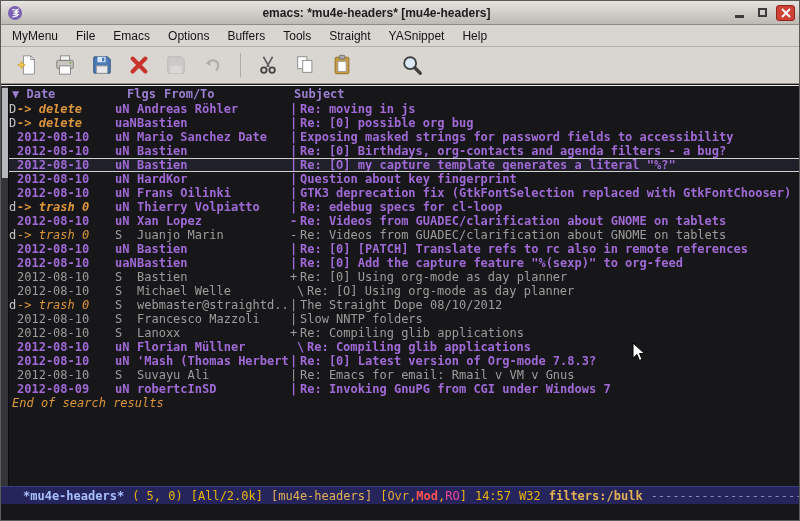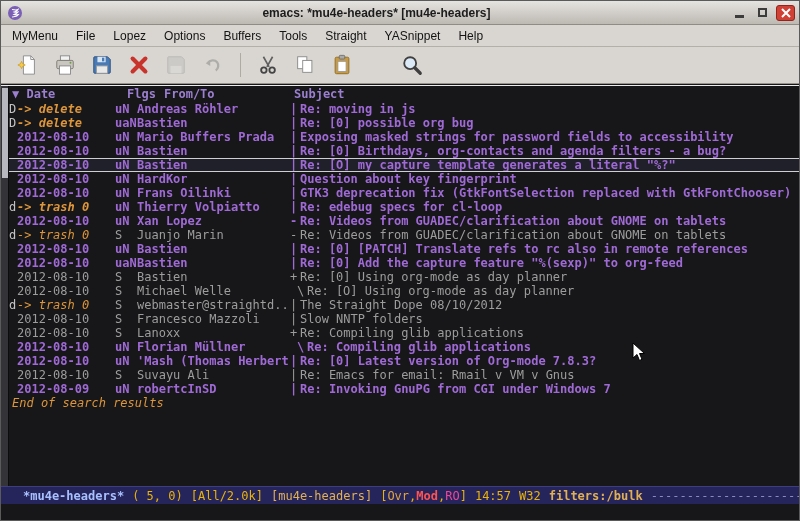--- a/index.html
+++ b/index.html
@@ -112,21 +112,21 @@
         <svg width="10" height="10" viewBox="0 0 10 10">
             <path d="M1 1l8 8M9 1L1 9" stroke="#fff" stroke-width="2"></path>
           </svg>
       </span>
     </span>
   </div>
 
   <div class="menubar">
       <div class="menu-item">MyMenu</div>
       <div class="menu-item">File</div>
-      <div class="menu-item">Lopez</div>
+      <div class="menu-item">Emacs</div>
       <div class="menu-item">Options</div>
       <div class="menu-item">Buffers</div>
       <div class="menu-item">Tools</div>
       <div class="menu-item">Straight</div>
       <div class="menu-item">YASnippet</div>
       <div class="menu-item">Help</div>
     </div>
 
   <div class="toolbar">
     <span class="tool-btn">
@@ -227,21 +227,21 @@
     <span class="c-date marked">-&gt; delete</span>
     <span class="c-flags">uaN</span>
     <span class="c-from">Bastien</span>
     <span class="c-sep">|</span>
     <span class="c-subject">Re: [0] possible org bug</span>
   </div>
             <div class="hrow unread">
     <span class="c-mark"></span>
     <span class="c-date">2012-08-10</span>
     <span class="c-flags">uN</span>
-    <span class="c-from">Mario Buffers Prada</span>
+    <span class="c-from">Mario Sanchez Date</span>
     <span class="c-sep">|</span>
     <span class="c-subject">Exposing masked strings for password fields to accessibility</span>
   </div>
             <div class="hrow unread">
     <span class="c-mark"></span>
     <span class="c-date">2012-08-10</span>
     <span class="c-flags">uN</span>
     <span class="c-from">Bastien</span>
     <span class="c-sep">|</span>
     <span class="c-subject">Re: [0] Birthdays, org-contacts and agenda filters - a bug?</span>

